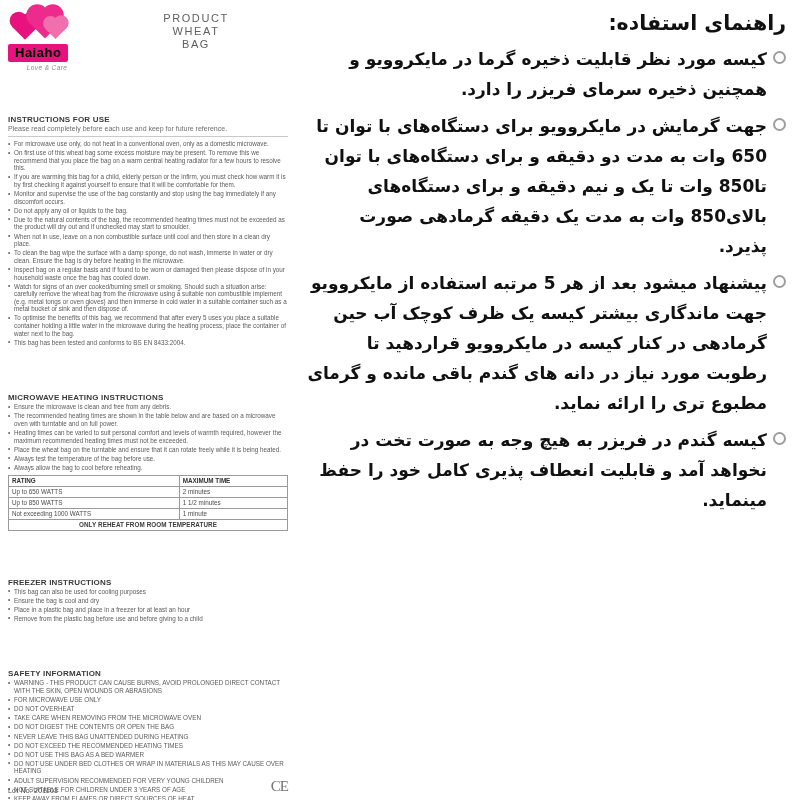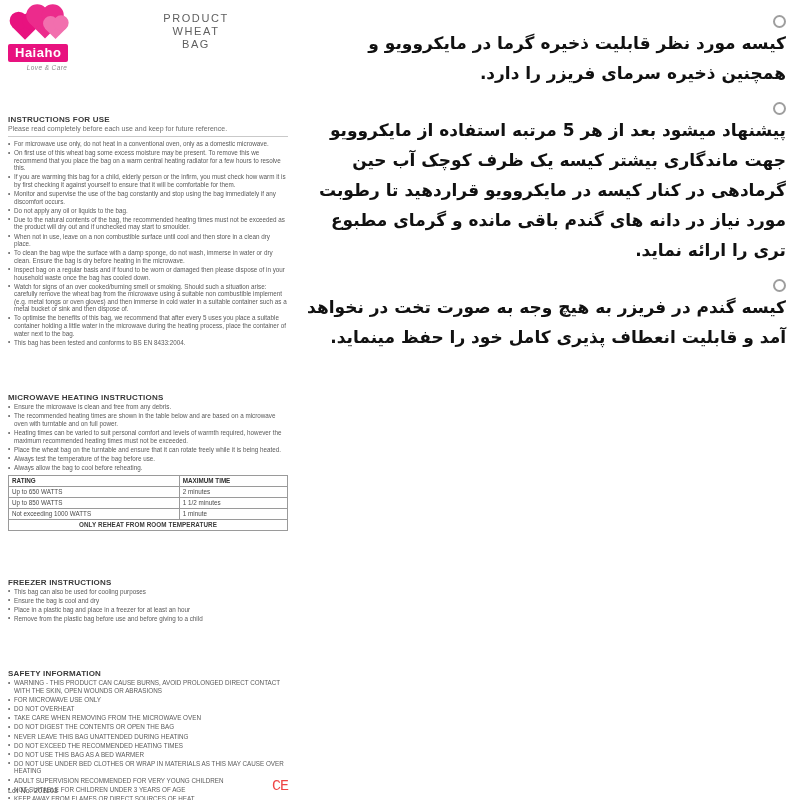--- a/index.html
+++ b/index.html
@@ -60,21 +60,21 @@
   .heart.h1:before { top: -9px; } .heart.h1:after { left: 9px; }
   .heart.h2 { left: 20px; top: 4px; background: #ec2b8c; }
   .heart.h2:before, .heart.h2:after { background: #ec2b8c; }
   .heart.h3 { left: 34px; top: 13px; width: 15px; height: 15px; background: #f26fae; }
   .heart.h3:before, .heart.h3:after { background: #f26fae; width: 15px; height: 15px; }
   .heart.h3:before { top: -7.5px; } .heart.h3:after { left: 7.5px; }
 
   .brand-name {
     display: inline-block;
     background: #e8127f;
-    color: #ffffff;
+    color: #000000;
     font-weight: bold;
     font-size: 13px;
     letter-spacing: .5px;
     padding: 1px 7px 2px 7px;
     border-radius: 2px;
     margin-top: 2px;
   }
   .brand-tag {
     font-size: 6.5px;
     color: #8a8a8a;
@@ -171,23 +171,23 @@
     display: flex;
     align-items: flex-end;
     justify-content: space-between;
   }
   .lot {
     font-size: 7px;
     color: #4a4a4a;
     letter-spacing: .2px;
   }
   .ce-mark {
-    font-family: Liberation Mono, monospace;
+    font-family: Liberation Serif, serif;
     font-size: 15px;
-    color: #ef4444;
+    color: #737373;
     letter-spacing: -1px;
     line-height: 15px;
   }
 
   
   .right-col {
     flex: 1;
     direction: rtl;
     padding: 8px 14px 8px 10px;
     color: #111111;
@@ -197,21 +197,20 @@
     font-size: 20.5px;
     font-weight: bold;
     line-height: 30px;
     margin: 0 0 6px 0;
     text-align: right;
   }
   .fa-item {
     display: flex;
     align-items: flex-start;
     margin-bottom: 7px;
-    flex-direction: column;
   }
   .fa-bullet {
     flex: 0 0 auto;
     width: 13px; height: 13px;
     border: 2px solid #9e9e9e;
     border-radius: 50%;
     margin: 7px 0 0 6px;
     background: #ffffff;
   }
   .fa-text {
@@ -330,27 +329,32 @@
       </ul>
     </div>
 
     <div class="footer-row">
       <div class="lot">Lot No. 201103</div>
       <div class="ce-mark">CE</div>
     </div>
   </div>
 
   <div class="right-col">
+    <div class="fa-title">راهنمای استفاده:</div>
 
     <div class="fa-item">
       <div class="fa-bullet"></div>
       <div class="fa-text">کیسه مورد نظر قابلیت ذخیره گرما در مایکروویو و همچنین ذخیره سرمای فریزر را دارد.</div>
     </div>
     <div class="fa-item">
       <div class="fa-bullet"></div>
+      <div class="fa-text">جهت گرمایش در مایکروویو برای دستگاه‌های با توان تا 650 وات به مدت دو دقیقه و برای دستگاه‌های با توان تا850 وات تا یک و نیم دقیقه و برای دستگاه‌های بالای850 وات به مدت یک دقیقه گرمادهی صورت پذیرد.</div>
+    </div>
+    <div class="fa-item">
+      <div class="fa-bullet"></div>
       <div class="fa-text">پیشنهاد میشود بعد از هر 5 مرتبه استفاده از مایکروویو جهت ماندگاری بیشتر کیسه یک ظرف کوچک آب حین گرمادهی در کنار کیسه در مایکروویو قراردهید تا رطوبت مورد نیاز در دانه های گندم باقی مانده و گرمای مطبوع تری را ارائه نماید.</div>
     </div>
     <div class="fa-item">
       <div class="fa-bullet"></div>
       <div class="fa-text">کیسه گندم در فریزر به هیچ وجه به صورت تخت در نخواهد آمد و قابلیت انعطاف پذیری کامل خود را حفظ مینماید.</div>
     </div>
   </div>
 
 </div>
 

